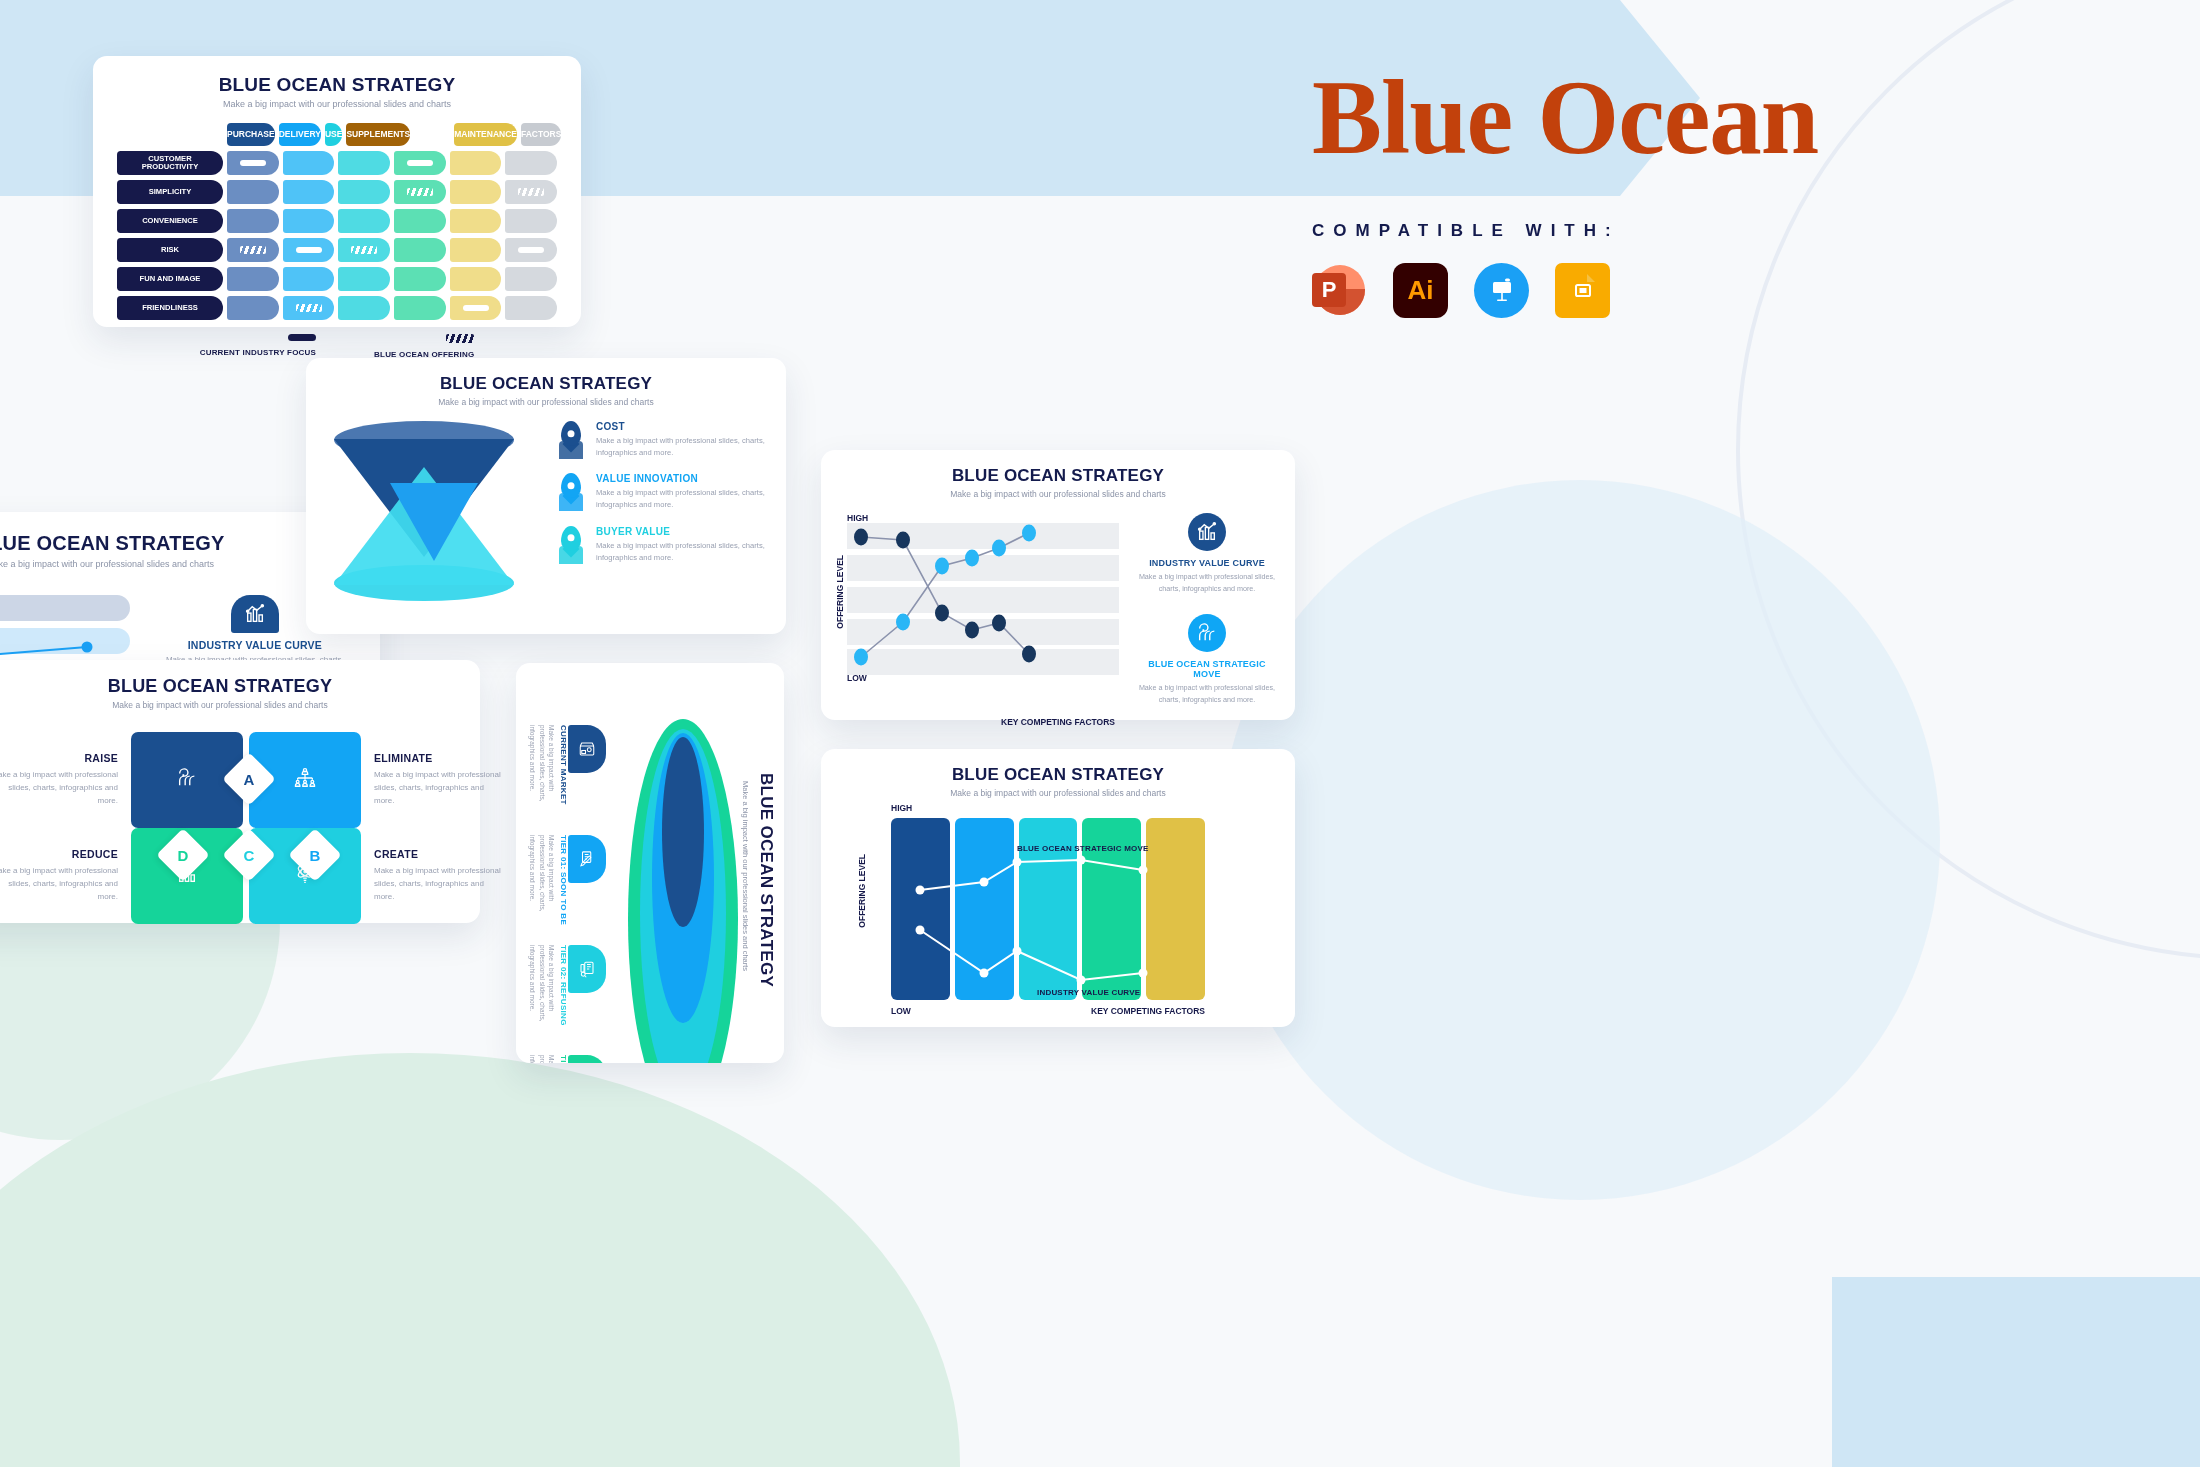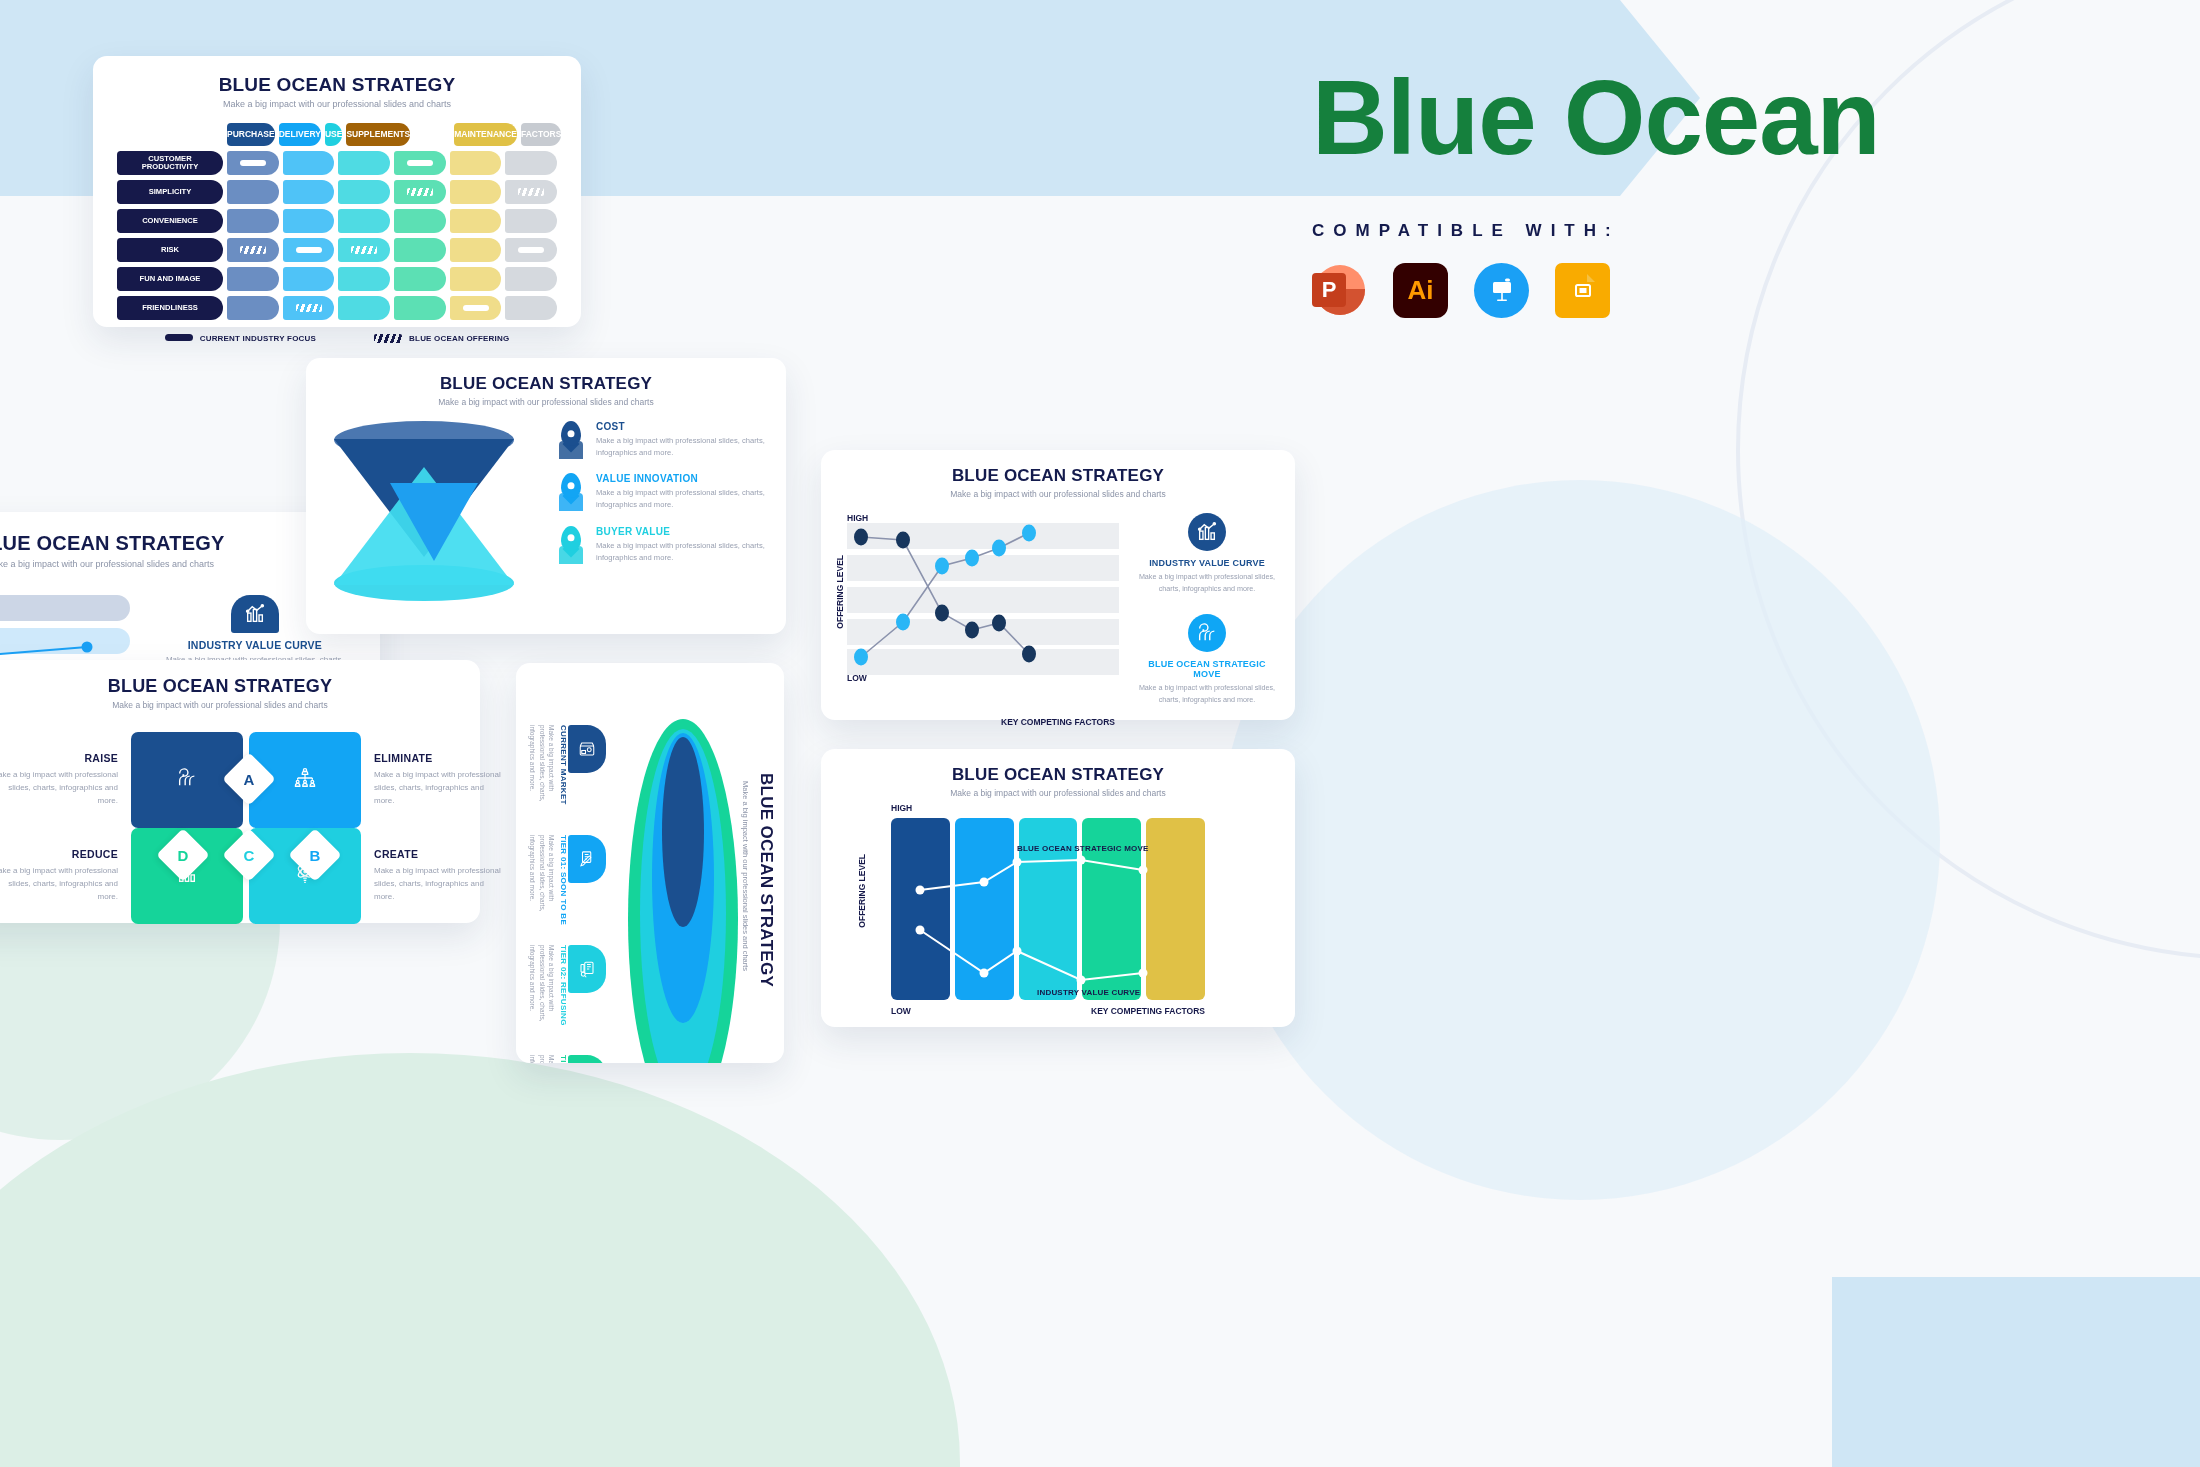--- a/index.html
+++ b/index.html
@@ -70,21 +70,21 @@
   .cell {
     flex:1 1 0; height:24px; border-radius:3px 12px 12px 3px;
     display:flex; align-items:center; justify-content:center;
   }
   .mk-dash { width:26px; height:6px; background:#fff; border-radius:4px; }
   .mk-hatch {
     width:26px; height:8px; border-radius:2px;
     background:repeating-linear-gradient(110deg,#fff 0 3px,transparent 3px 6px);
   }
   .legend { display:flex; justify-content:center; gap:58px; margin-top:14px; }
-  .legend-item { display:flex; align-items:flex-start; gap:7px; }
+  .legend-item { display:flex; align-items:flex-end; gap:7px;flex-direction:column; }
   .legend-item span.t { font-size:8px; font-weight:bold; color:#16194a; letter-spacing:.2px; }
   .lg-dash { width:28px; height:7px; background:#16194a; border-radius:4px; }
   .lg-hatch { width:28px; height:9px; border-radius:2px;
     background:repeating-linear-gradient(110deg,#16194a 0 3px,transparent 3px 6px); }
 
   
   #card2 { left:-180px; top:512px; width:560px; height:350px; padding:20px 22px 0; }
   #card2 .card-title { font-size:20px; text-align:center; }
   #card2 .card-sub { font-size:9px; margin-top:4px; }
   .c2-body { display:flex; margin-top:26px; }
@@ -196,22 +196,22 @@
   .c7-bars div { flex:1; border-radius:6px; }
   .c7-high { position:absolute; left:0; top:-15px; font-size:8.5px; font-weight:bold; color:#16194a; }
   .c7-low  { position:absolute; left:0; bottom:-16px; font-size:8.5px; font-weight:bold; color:#16194a; }
   .c7-x    { position:absolute; right:0; bottom:-16px; font-size:8.5px; font-weight:bold; color:#16194a; }
   .c7-y    { position:absolute; left:-34px; top:36px; writing-mode:vertical-rl;
      transform:rotate(180deg); font-size:8.5px; font-weight:bold; color:#16194a; }
   .c7-ann { position:absolute; font-size:8px; font-weight:bold; color:#16194a; letter-spacing:.2px; }
 
   
   .headline { position:absolute; left:1312px; top:70px; z-index:3; }
-  .headline h1 { font-size:105px; line-height:.92; color:#15803d; font-weight:bold;
-     letter-spacing:-1px; }
+  .headline h1 { font-size:105px; line-height:.92; color:#c2410c; font-weight:bold;
+     letter-spacing:-1px;font-family:Liberation Serif, serif; }
   .compat { margin-top:54px; font-size:17px; font-weight:bold; color:#141b4d;
      letter-spacing:9px; }
   .logos { display:flex; gap:26px; margin-top:22px; }
   .logo { width:55px; height:55px; border-radius:12px; position:relative;
      display:flex; align-items:center; justify-content:center;
      font-weight:bold; color:#fff; font-size:25px; }
   .logo.ppt { background:transparent; }
   .logo.ppt .circ { position:absolute; right:2px; top:2px; width:50px; height:50px;
      background:#ff8f6b; border-radius:50%; }
   .logo.ppt .circ2 { position:absolute; right:2px; top:26px; width:50px; height:26px;

